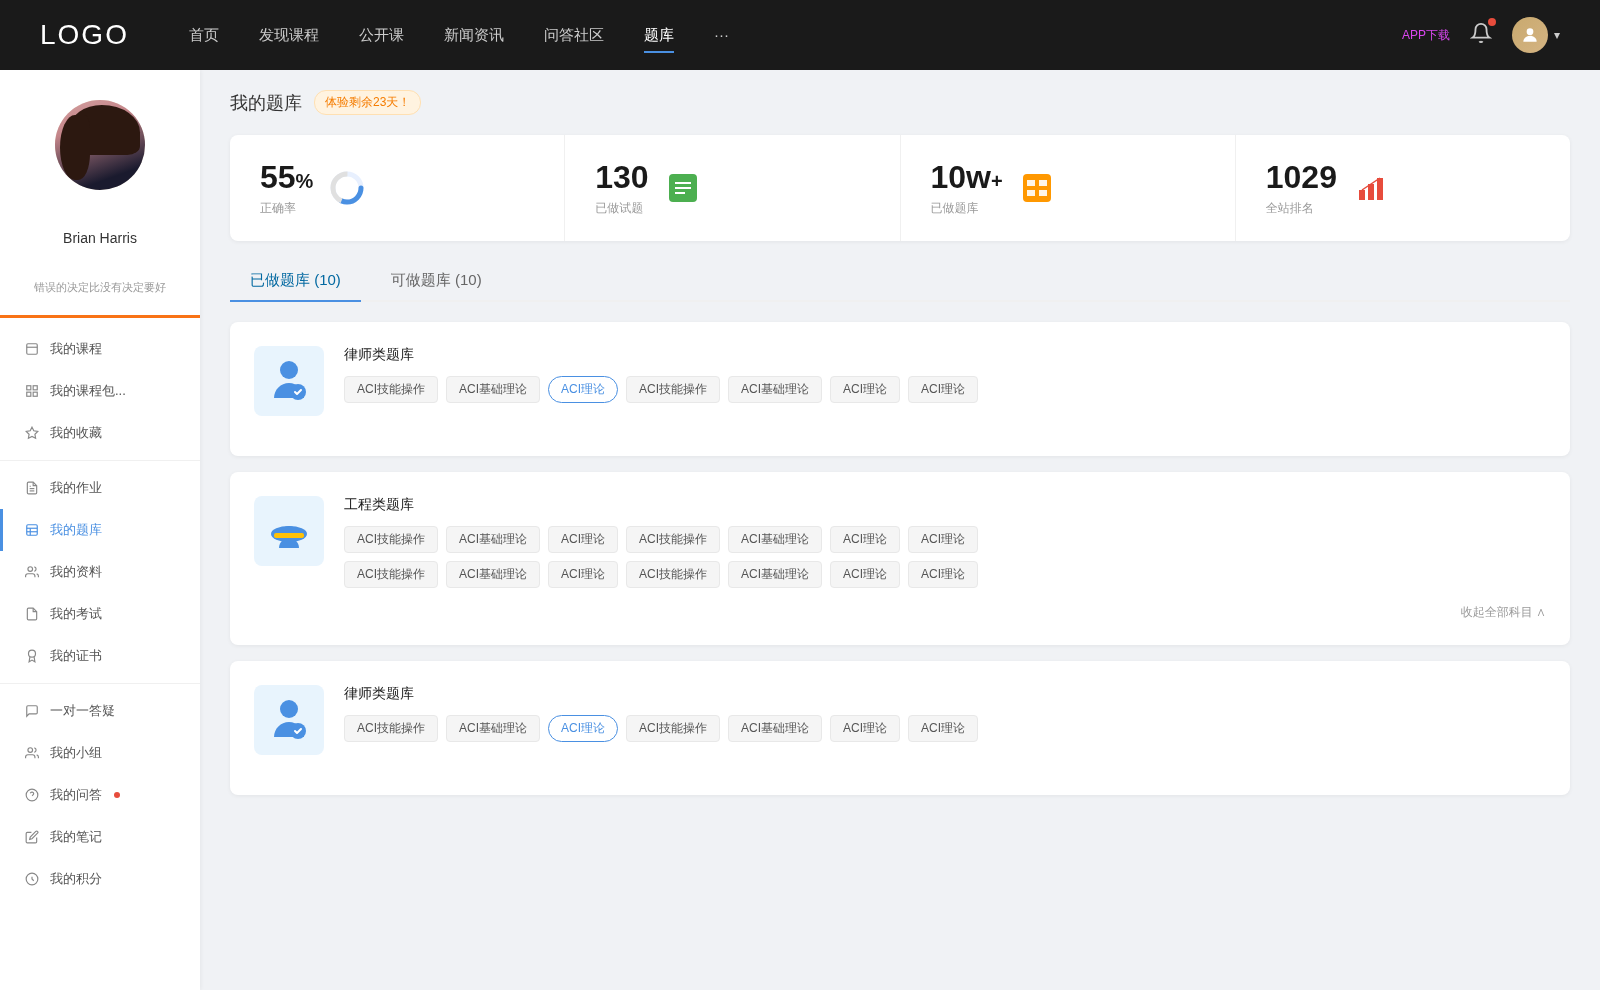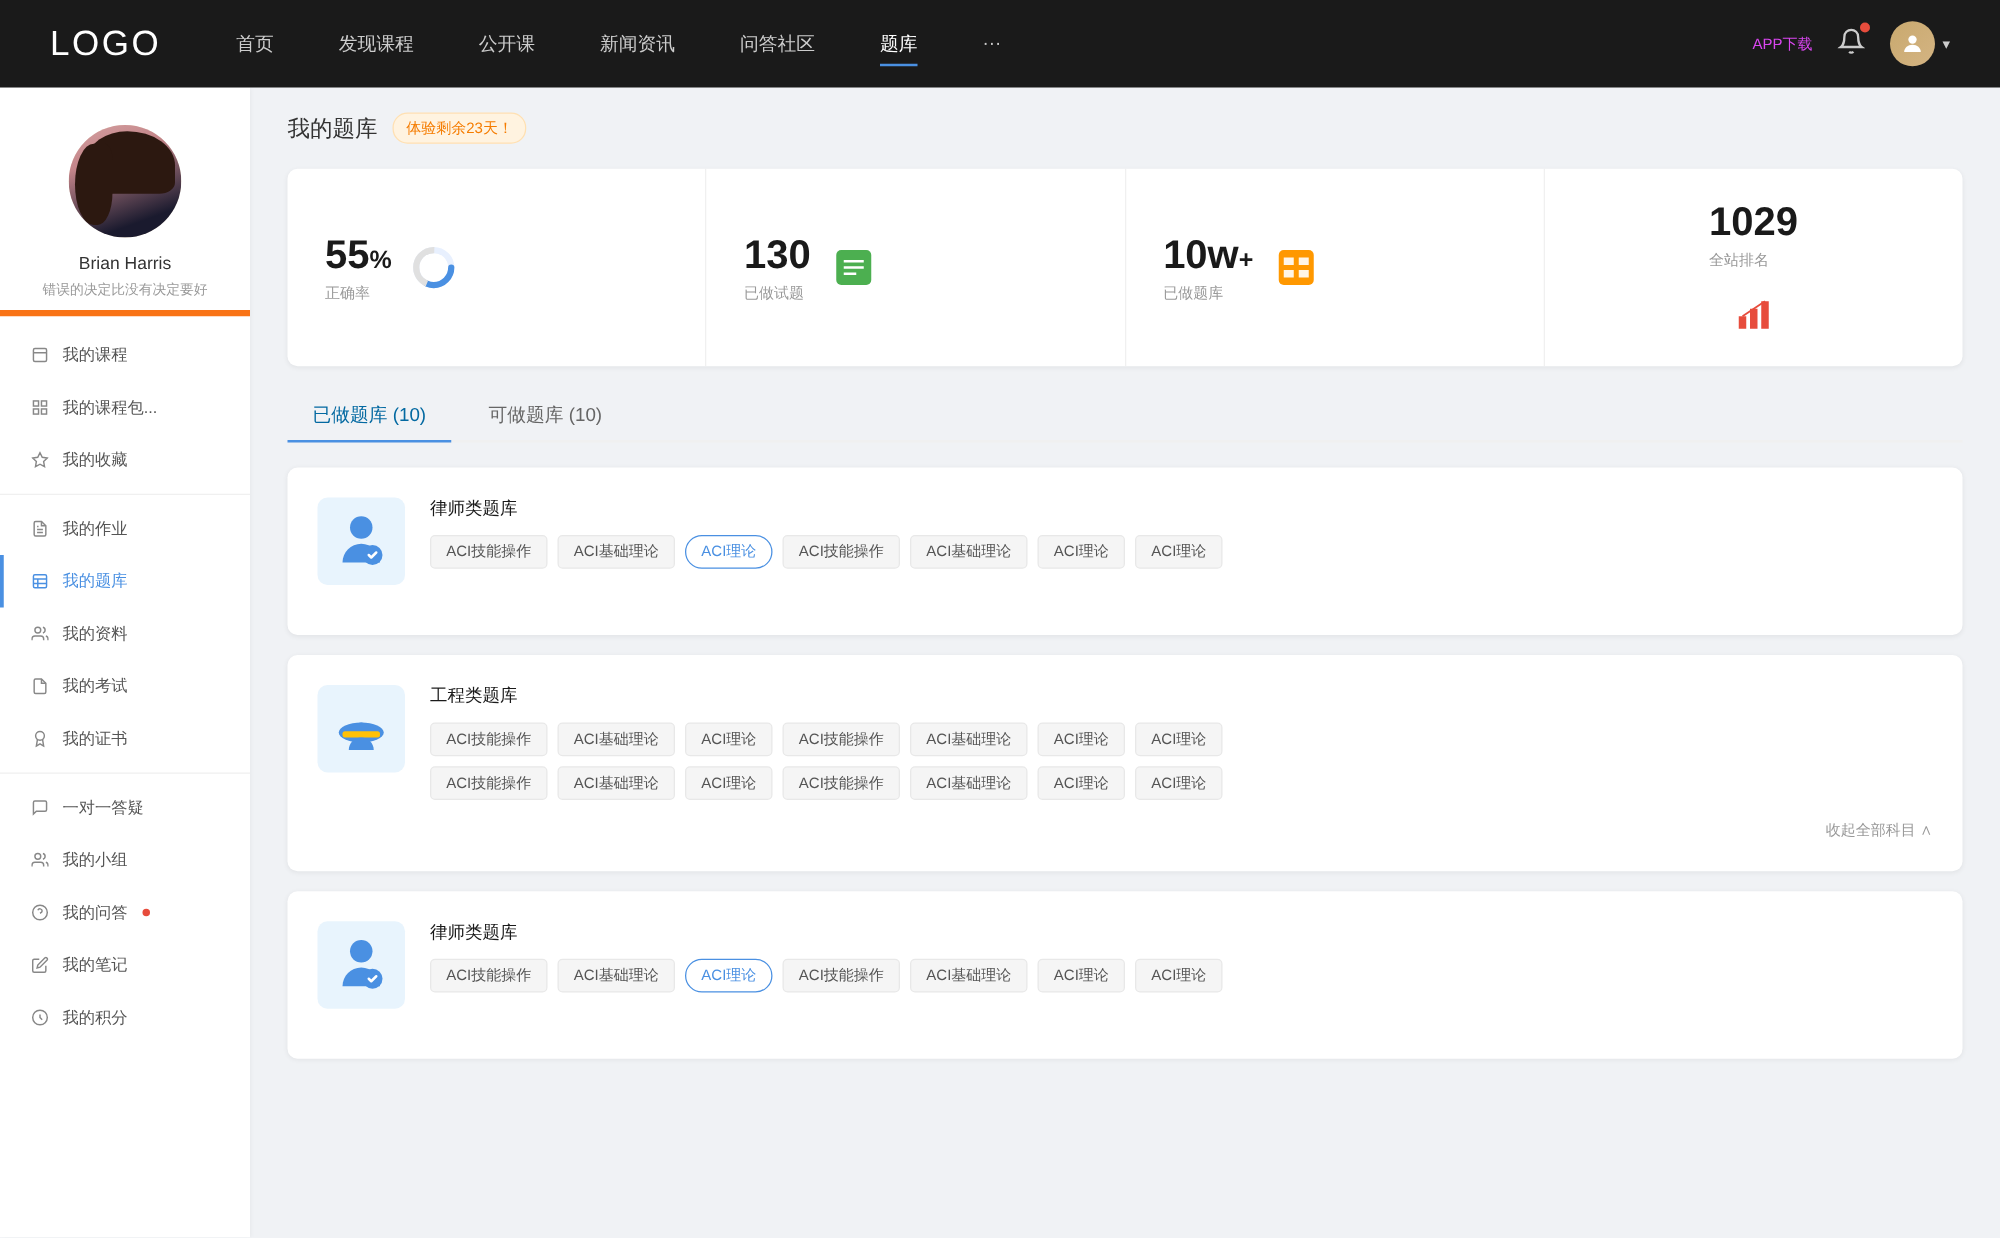--- a/index.html
+++ b/index.html
@@ -18,21 +18,21 @@
     }
     .navbar-logo {
       color: white;
       font-size: 28px;
       font-weight: normal;
       letter-spacing: 2px;
       margin-right: 60px;
     }
     .navbar-menu {
       display: flex;
-      gap: 52px;
+      gap: 40px;
       flex: 1;
       text-align: center;
     }
     .navbar-menu-item {
       color: #ccc;
       font-size: 15px;
       cursor: pointer;
       padding: 4px 0;
       position: relative;
     }
@@ -104,22 +104,23 @@
       width: 200px;
       background: white;
       padding: 0;
       flex-shrink: 0;
       box-shadow: 1px 0 4px rgba(0,0,0,0.05);
     }
     .sidebar-profile {
       display: flex;
       flex-direction: column;
       align-items: center;
-      padding: 30px 20px 9px;
-      border-bottom: 5px solid #f97316;
+      padding: 30px 20px 20px;
+      border-bottom: 3px solid #f97316;
+      gap: 28px;
     }
     .profile-avatar {
       width: 90px;
       height: 90px;
       border-radius: 50%;
       background: linear-gradient(135deg, #f0e6d3, #e8d5be);
       overflow: hidden;
       margin-bottom: 12px;
       position: relative;
     }
@@ -249,21 +250,21 @@
       box-shadow: 0 1px 4px rgba(0,0,0,0.06);
     }
     .stat-item {
       flex: 1;
       padding: 24px 30px;
       border-right: 1px solid #f0f0f0;
       display: flex;
       align-items: center;
       gap: 16px;
     }
-    .stat-item:last-child { border-right: none; flex-direction: column; }
+    .stat-item:last-child { border-right: none; }
     .stat-value-wrap {}
     .stat-icon {
       width: 36px;
       height: 36px;
       display: flex;
       align-items: center;
       justify-content: center;
     }
 
     

